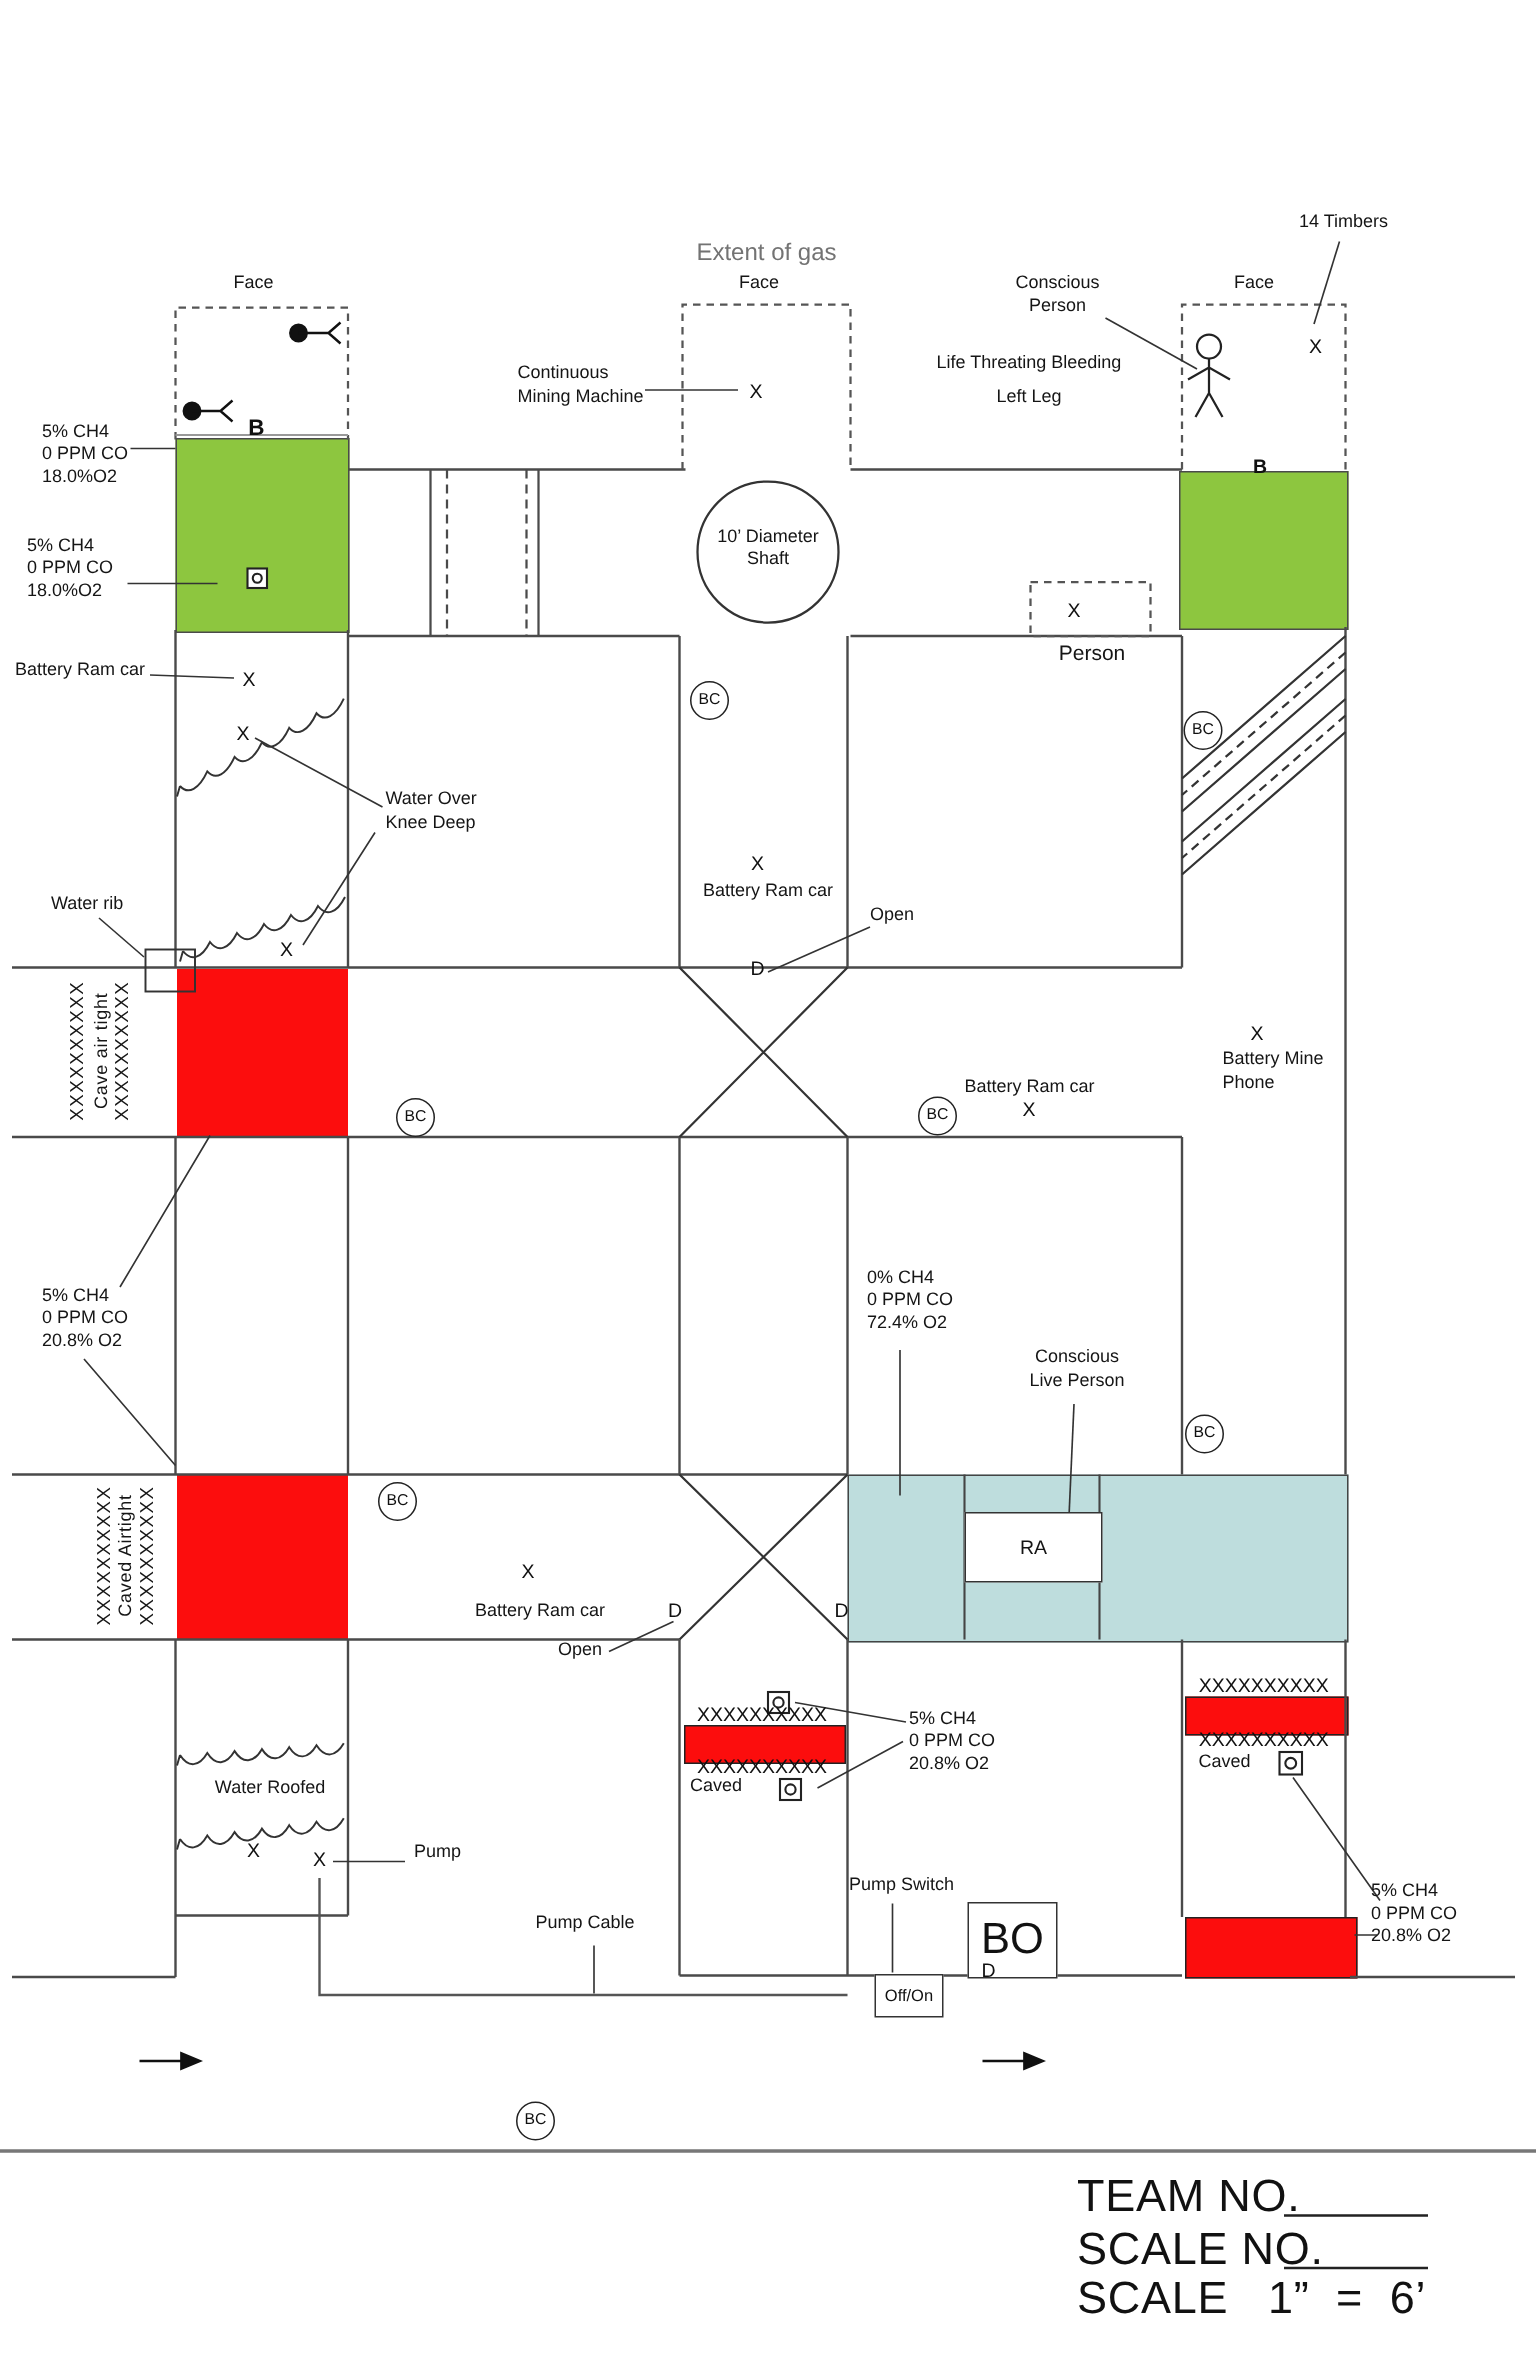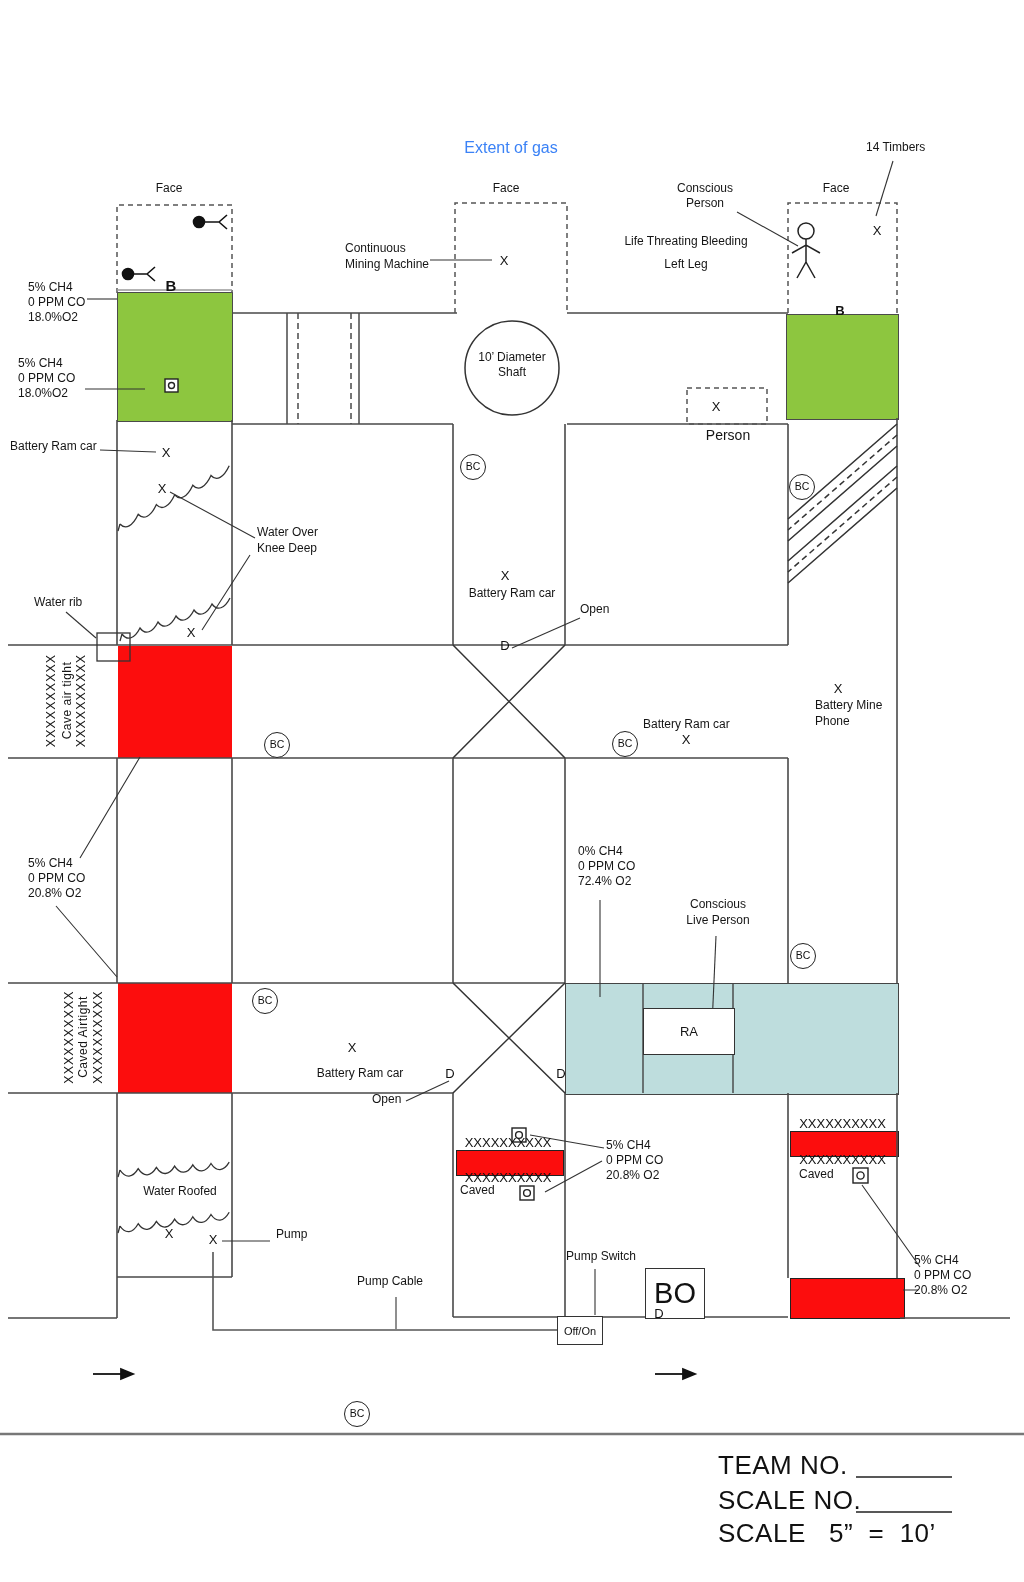--- a/index.html
+++ b/index.html
@@ -9,31 +9,31 @@
   .green{background:#8dc63f;border:1px solid #4a4a4a;}
   .red{background:#fc0d0d;}
   .redbar{background:#fc0d0d;border:1px solid #222;}
   .teal{background:#bedddd;border:1px solid #444;}
   .whitebox{background:#fff;border:1.5px solid #333;z-index:3;display:flex;align-items:center;justify-content:center;}
   svg.lines{position:absolute;left:0;top:0;z-index:2;pointer-events:none;}
   .lbl{position:absolute;z-index:3;font-size:12px;line-height:15px;white-space:pre-line;color:#151515;}
   .c{text-align:center;}
   .pre{white-space:pre;}
   .big{font-size:24px;line-height:30px;}
-  .red-text{color:#3b82f6;font-size:16px;}
+  .red-text{color:#737373;font-size:16px;margin-top:21px;}
   .fs15{font-size:12px;line-height:23px;}
   .fs14{font-size:14px;}
   .bold{font-weight:bold;}
   .vtext{transform:rotate(-90deg);transform-origin:left top;letter-spacing:.5px;}
   .xcol{transform:rotate(-90deg);transform-origin:left top;letter-spacing:1px;font-size:12.5px;}
   .bc{position:absolute;z-index:3;width:24px;height:24px;border:1.4px solid #222;border-radius:50%;
       background:#fff;font-size:10.5px;line-height:22px;text-align:center;}
   .mark{position:absolute;z-index:3;font-size:13px;width:14px;text-align:center;}
   .hatch{position:absolute;z-index:3;font-size:13px;letter-spacing:0;text-align:center;}
-  .footer{position:absolute;z-index:3;font-size:26px;line-height:34px;letter-spacing:.5px;}
+  .footer{position:absolute;z-index:3;font-size:30px;line-height:34px;letter-spacing:.5px;}
 </style>
 </head>
 <body>
 
 <div id="stage">
 
   <div class="box green" style="left:117px;top:292px;width:114px;height:128px"></div>
   <div class="box green" style="left:786px;top:314px;width:111px;height:104px"></div>
   <div class="box red" style="left:118px;top:646px;width:114px;height:112px"></div>
   <div class="box red" style="left:118px;top:983px;width:114px;height:110px"></div>
@@ -209,21 +209,21 @@
   <div class="lbl" style="left:276px;top:1227px">Pump</div>
   <div class="lbl" style="left:357px;top:1274px">Pump Cable</div>
   <div class="lbl" style="left:566px;top:1249px">Pump Switch</div>
 
   <div class="box whitebox" style="left:643px;top:1008px;width:90px;height:45px">
     <span class="lbl" style="position:static;font-size:13px">RA</span>
   </div>
   <div class="box whitebox" style="left:645px;top:1268px;width:58px;height:49px">
     <span style="font-size:29px">BO</span>
   </div>
-  <div class="box whitebox" style="left:557px;top:1316px;width:44px;height:27px;border-width:1.2px">
+  <div class="box whitebox" style="left:583px;top:1316px;width:44px;height:27px;border-width:1.2px">
     <span style="font-size:11px">Off/On</span>
   </div>
 
   <div class="mark" style="left:497px;top:253px">X</div>
   <div class="mark" style="left:870px;top:223px">X</div>
   <div class="mark" style="left:709px;top:399px">X</div>
   <div class="mark" style="left:159px;top:445px">X</div>
   <div class="mark" style="left:155px;top:481px">X</div>
   <div class="mark" style="left:184px;top:625px">X</div>
   <div class="mark" style="left:498px;top:568px">X</div>
@@ -242,15 +242,15 @@
   <div class="bc" style="left:460px;top:454px">BC</div>
   <div class="bc" style="left:789px;top:474px">BC</div>
   <div class="bc" style="left:264px;top:732px">BC</div>
   <div class="bc" style="left:612px;top:731px">BC</div>
   <div class="bc" style="left:252px;top:988px">BC</div>
   <div class="bc" style="left:790px;top:943px">BC</div>
   <div class="bc" style="left:344px;top:1401px">BC</div>
 
   <div class="footer pre" style="left:718px;top:1448px">TEAM NO.</div>
   <div class="footer pre" style="left:718px;top:1483px">SCALE NO.</div>
-  <div class="footer pre" style="left:718px;top:1516px">SCALE   5”  =  10’</div>
+  <div class="footer pre" style="left:718px;top:1516px">SCALE   1”  =  6’</div>
 
 </div>
 
 </body></html>

